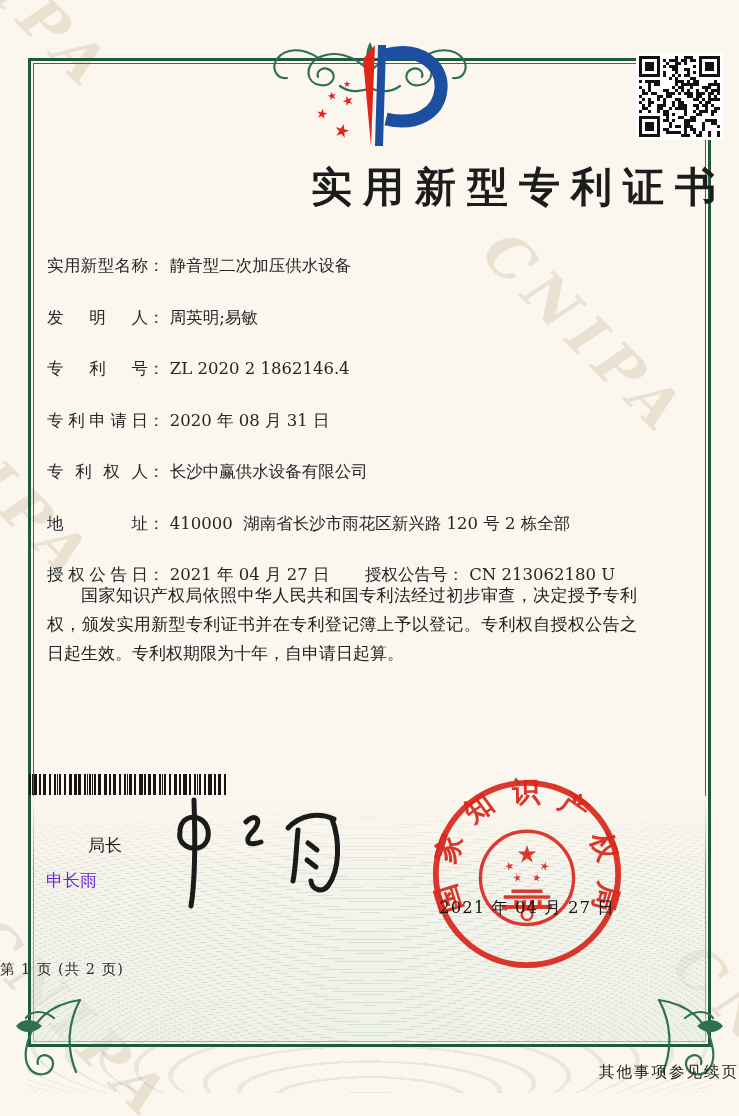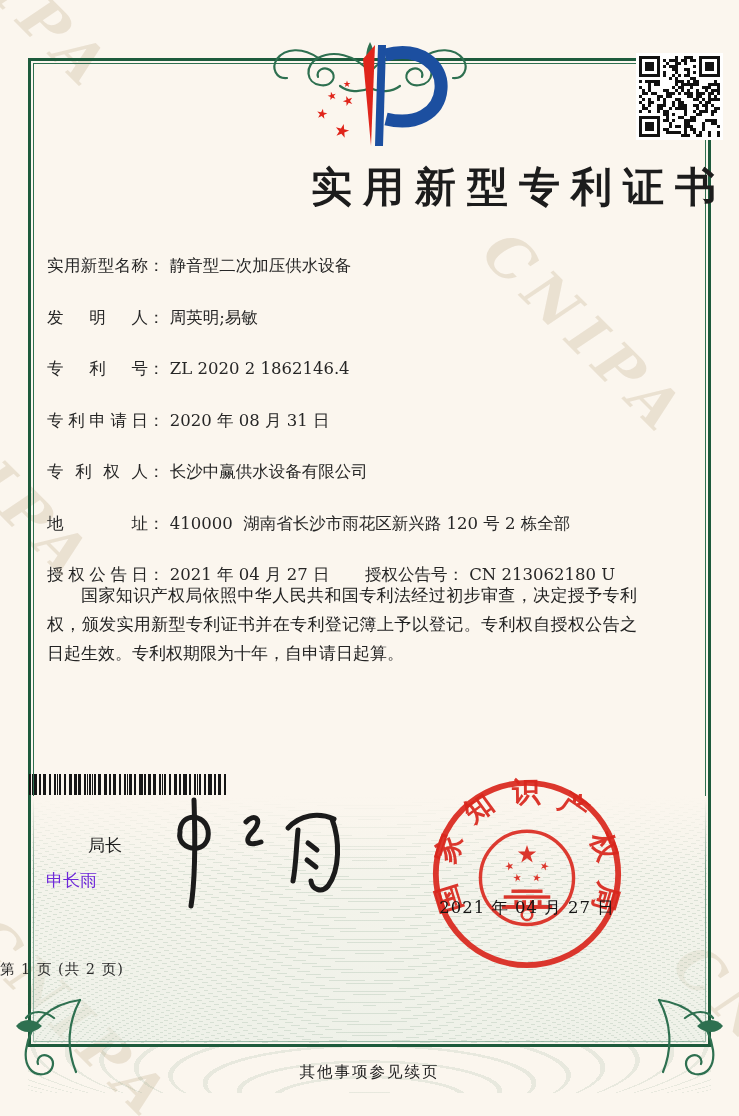--- a/index.html
+++ b/index.html
@@ -54,21 +54,21 @@
              font-family:"DejaVu Sans","Liberation Sans",sans-serif;margin-left:42px;}
   .sig-name{position:absolute;left:46px;top:869px;font-size:17px;color:#6d28d9;
              font-family:"DejaVu Sans","Liberation Sans",sans-serif;}
   .signature{position:absolute;left:148px;top:788px;}
   .seal{position:absolute;left:430px;top:777px;width:194px;height:194px;}
   .seal svg{width:100%;height:100%;}
   .seal-date{position:absolute;left:420px;top:897px;width:214px;text-align:center;
              font-size:16.5px;letter-spacing:1px;color:#141414;}
   .page-indicator{position:absolute;left:0;right:0;top:960px;
                   font-size:14.5px;letter-spacing:1px;color:#2a2a2a;}
-  .continuation{position:absolute;left:0;right:0;top:1062px;text-align:center;
+  .continuation{position:absolute;left:0;right:0;top:1062px;text-align:right;
                 font-size:15.5px;letter-spacing:2px;color:#222;}
 </style>
 </head>
 <body>
 
 <div class="page">
 
   <div class="wm" style="left:-120px;top:-45px">CNIPA</div>
   <div class="wm" style="left:690px;top:-25px">CNIPA</div>
   <div class="wm" style="left:455px;top:300px">CNIPA</div>

